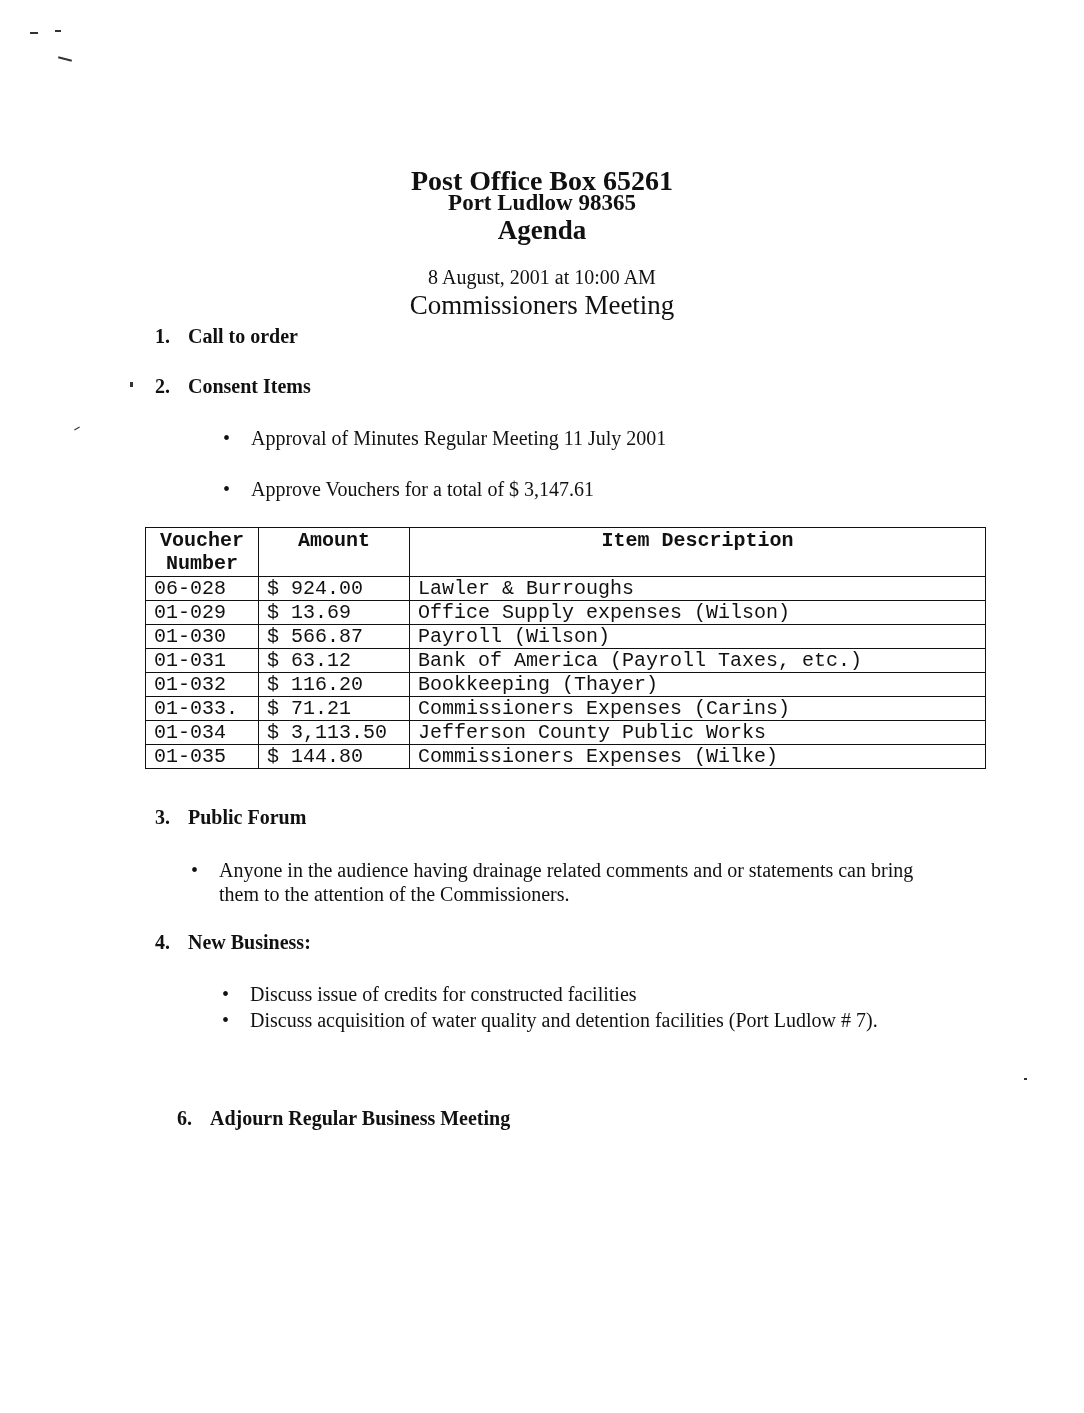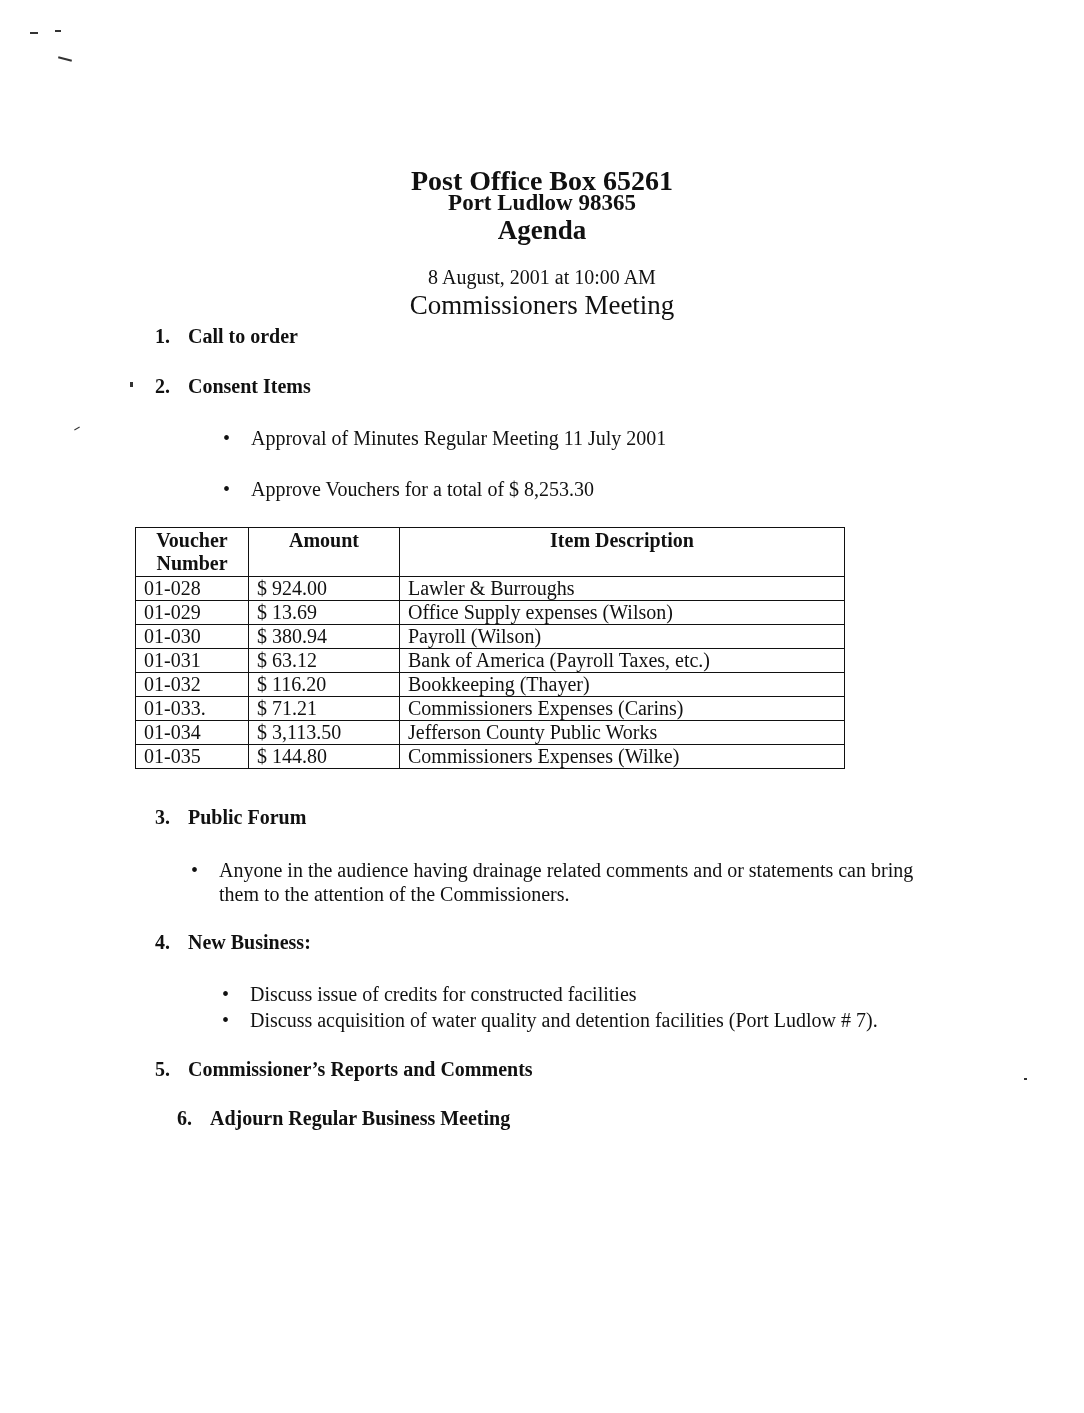--- a/index.html
+++ b/index.html
@@ -16,22 +16,22 @@
     .meeting { top: 250px; font-size: 27px; font-weight: normal; margin-top: 40px; }
     .date { top: 266px; font-size: 20px; }
 
     .item { position: absolute; font-size: 20px; font-weight: bold; white-space: nowrap; }
     .item .num { display: inline-block; width: 33px; }
     .bullet { position: absolute; font-size: 20px; white-space: nowrap; }
     .bullet .dot { position: absolute; left: -28px; top: 0; }
     .bullet.wrap { white-space: normal; width: 700px; line-height: 24px; }
 
     table.vouchers {
-      position: absolute; left: 135px; top: 527px; width: 710px;
-      border-collapse: collapse; font-size: 20px;
+      position: absolute; left: 145px; top: 527px; width: 841px;
+      border-collapse: collapse; font-size: 20px; font-family: Liberation Mono, monospace;
     }
     table.vouchers th, table.vouchers td {
       border: 1.5px solid #111; padding: 0 8px; text-align: left; vertical-align: top;
       line-height: 23px;
     }
     table.vouchers th { font-weight: bold; text-align: center; padding-top: 1px; }
     table.vouchers th.c1 { width: 96px; }
     table.vouchers th.c2 { width: 134px; }
     table.vouchers th.c3 { text-align: center; }
     table.vouchers td { height: 23px; }
@@ -55,45 +55,45 @@
 
   <div class="item" style="left:155px; top:375px;">
     <span class="num">2.</span><span>Consent Items</span>
   </div>
   <div class="bullet" style="left:251px; top:427px;">
     <span class="dot">•</span>
     <span>Approval of Minutes Regular Meeting 11 July 2001</span>
   </div>
   <div class="bullet" style="left:251px; top:478px;">
     <span class="dot">•</span>
-    <span>Approve Vouchers for a total of $ 8,253.30</span>
+    <span>Approve Vouchers for a total of $ 3,147.61</span>
   </div>
 
   <table class="vouchers">
     <thead>
       <tr>
         <th class="c1">Voucher Number</th>
         <th class="c2">Amount</th>
         <th class="c3">Item Description</th>
       </tr>
     </thead>
     <tbody>
       <tr>
-        <td>01-028</td>
+        <td>06-028</td>
         <td>$ 924.00</td>
         <td>Lawler &amp; Burroughs</td>
       </tr>
       <tr>
         <td>01-029</td>
         <td>$ 13.69</td>
         <td>Office Supply expenses (Wilson)</td>
       </tr>
       <tr>
         <td>01-030</td>
-        <td>$ 380.94</td>
+        <td>$ 566.87</td>
         <td>Payroll (Wilson)</td>
       </tr>
       <tr>
         <td>01-031</td>
         <td>$ 63.12</td>
         <td>Bank of America (Payroll Taxes, etc.)</td>
       </tr>
       <tr>
         <td>01-032</td>
         <td>$ 116.20</td>
@@ -130,23 +130,20 @@
   </div>
   <div class="bullet" style="left:250px; top:983px;">
     <span class="dot">•</span>
     <span>Discuss issue of credits for constructed facilities</span>
   </div>
   <div class="bullet" style="left:250px; top:1009px;">
     <span class="dot">•</span>
     <span>Discuss acquisition of water quality and detention facilities (Port Ludlow # 7).</span>
   </div>
 
-  <div class="item" style="left:155px; top:1058px;">
-    <span class="num">5.</span><span>Commissioner’s Reports and Comments</span>
-  </div>
 
   <div class="item" style="left:155px; top:1107px;margin-left:22px;">
     <span class="num">6.</span><span>Adjourn Regular Business Meeting</span>
   </div>
 
   <div class="speck" style="left:30px; top:32px; width:8px; height:2px;"></div>
   <div class="speck" style="left:55px; top:30px; width:6px; height:2px;"></div>
   <div class="speck" style="left:58px; top:58px; width:14px; height:2px; transform:rotate(15deg);"></div>
   <div class="speck" style="left:130px; top:382px; width:3px; height:5px;"></div>
   <div class="speck" style="left:74px; top:428px; width:6px; height:1px; transform:rotate(-30deg);"></div>

